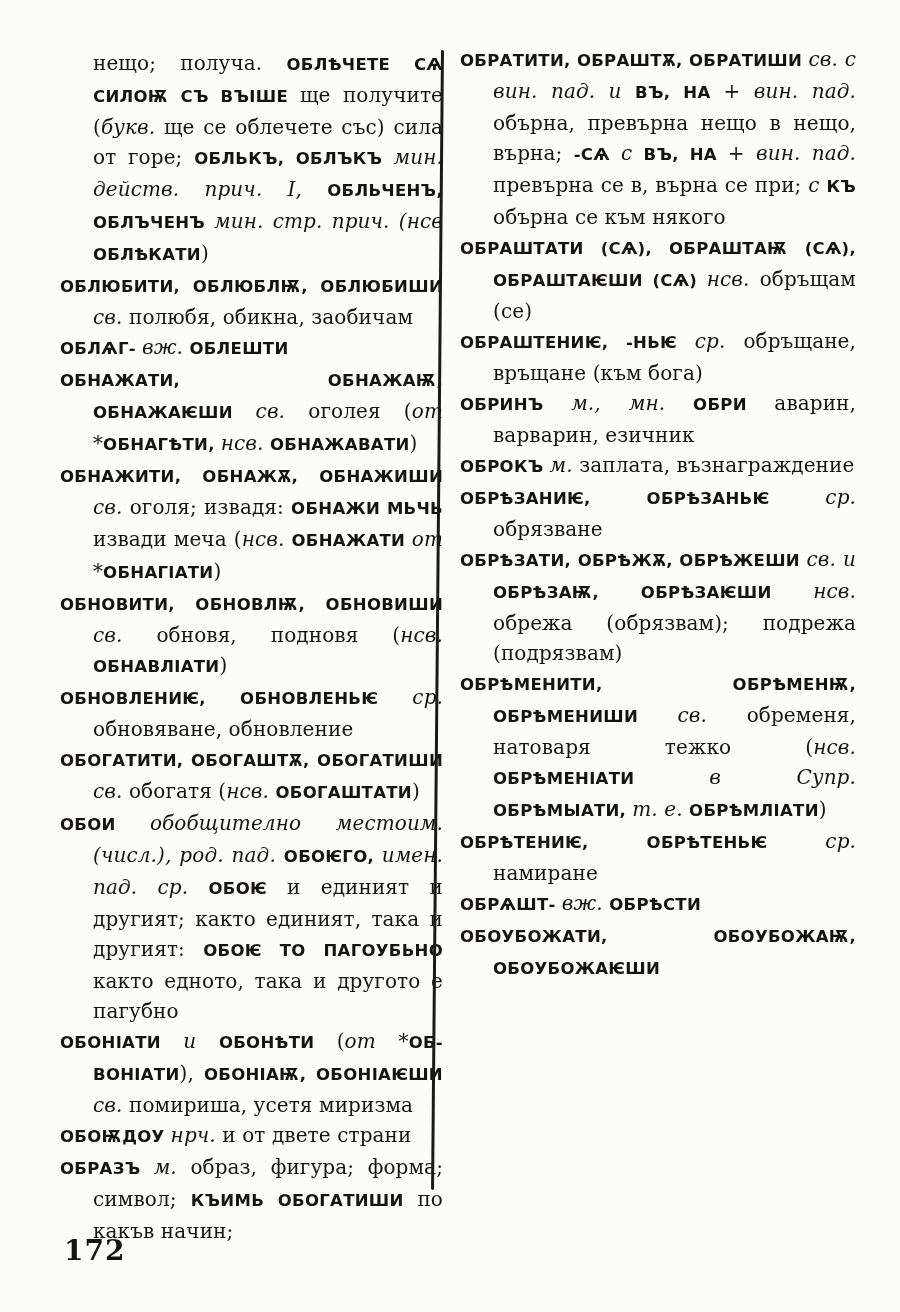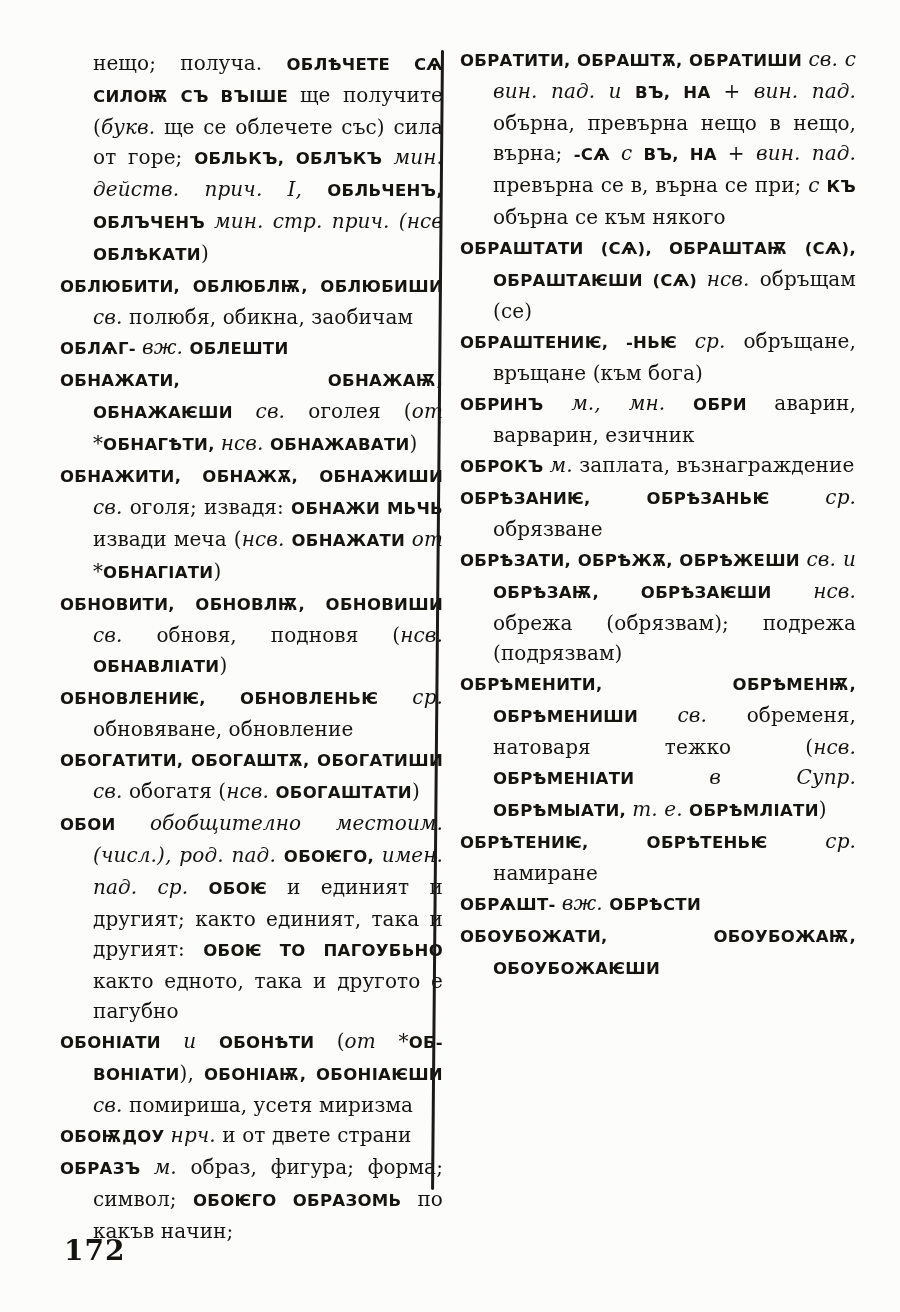--- a/index.html
+++ b/index.html
@@ -59,21 +59,21 @@
       <p class="entry"><span class="ocs">ОБЛЮБИТИ, ОБЛЮБЛѬ, ОБЛЮБИШИ </span><span class="it">св. </span><span class="pl">полюбя, обикна, заобичам</span></p>
       <p class="entry"><span class="ocs">ОБЛѦГ- </span><span class="it">вж. </span><span class="ocs">ОБЛЕШТИ</span></p>
       <p class="entry"><span class="ocs">ОБНАЖАТИ, ОБНАЖАѬ, ОБНАЖАѤШИ </span><span class="it">св. </span><span class="pl">оголея (</span><span class="it">от </span><span class="pl">*</span><span class="ocs">ОБНАГѢТИ, </span><span class="it">нсв. </span><span class="ocs">ОБНАЖАВАТИ</span><span class="pl">)</span></p>
       <p class="entry"><span class="ocs">ОБНАЖИТИ, ОБНАЖѪ, ОБНАЖИШИ </span><span class="it">св. </span><span class="pl">оголя; извадя: </span><span class="ocs">ОБНАЖИ МЬЧЬ </span><span class="pl">извади меча (</span><span class="it">нсв. </span><span class="ocs">ОБНАЖАТИ </span><span class="it">от </span><span class="pl">*</span><span class="ocs">ОБНАГІАТИ</span><span class="pl">)</span></p>
       <p class="entry"><span class="ocs">ОБНОВИТИ, ОБНОВЛѬ, ОБНОВИШИ </span><span class="it">св. </span><span class="pl">обновя, подновя (</span><span class="it">нсв. </span><span class="ocs">ОБНАВЛІАТИ</span><span class="pl">)</span></p>
       <p class="entry"><span class="ocs">ОБНОВЛЕНИѤ, ОБНОВЛЕНЬѤ </span><span class="it">ср. </span><span class="pl">обновяване, обновление</span></p>
       <p class="entry"><span class="ocs">ОБОГАТИТИ, ОБОГАШТѪ, ОБОГАТИШИ </span><span class="it">св. </span><span class="pl">обогатя (</span><span class="it">нсв. </span><span class="ocs">ОБОГАШТАТИ</span><span class="pl">)</span></p>
       <p class="entry"><span class="ocs">ОБОИ </span><span class="it">обобщително местоим. (числ.), род. пад. </span><span class="ocs">ОБОѤГО, </span><span class="it">имен. пад. ср. </span><span class="ocs">ОБОѤ </span><span class="pl">и единият и другият; както единият, така и другият: </span><span class="ocs">ОБОѤ ТО ПАГОУБЬНО </span><span class="pl">както едното, така и другото е пагубно</span></p>
       <p class="entry"><span class="ocs">ОБОНІАТИ </span><span class="it">и </span><span class="ocs">ОБОНѢТИ </span><span class="pl">(</span><span class="it">от </span><span class="pl">*</span><span class="ocs">ОБ-ВОНІАТИ</span><span class="pl">), </span><span class="ocs">ОБОНІАѬ, ОБОНІАѤШИ </span><span class="it">св. </span><span class="pl">помириша, усетя миризма</span></p>
       <p class="entry"><span class="ocs">ОБОѬДОУ </span><span class="it">нрч. </span><span class="pl">и от двете страни</span></p>
-      <p class="entry"><span class="ocs">ОБРАЗЪ </span><span class="it">м. </span><span class="pl">образ, фигура; форма; символ; </span><span class="ocs">ОБОѤГО ОБРАЗОМЬ </span><span class="pl">по какъв начин; </span></p>
+      <p class="entry"><span class="ocs">ОБРАЗЪ </span><span class="it">м. </span><span class="pl">образ, фигура; форма; символ; </span><span class="ocs">КЪИМЬ ОБОГАТИШИ </span><span class="pl">по какъв начин; </span></p>
     </div>
   <div class="divider"></div>
   <div class="col col-right" id="col-1">
       <p class="entry"><span class="ocs">ОБРАТИТИ, ОБРАШТѪ, ОБРАТИШИ </span><span class="it">св. с вин. пад. и </span><span class="ocs">ВЪ, НА </span><span class="pl">+ </span><span class="it">вин. пад. </span><span class="pl">обърна, превърна нещо в нещо, върна; </span><span class="ocs">-СѦ </span><span class="it">с </span><span class="ocs">ВЪ, НА </span><span class="pl">+ </span><span class="it">вин. пад. </span><span class="pl">превърна се в, върна се при; </span><span class="it">с </span><span class="ocs">КЪ </span><span class="pl">обърна се към някого</span></p>
       <p class="entry"><span class="ocs">ОБРАШТАТИ (СѦ), ОБРАШТАѬ (СѦ), ОБРАШТАѤШИ (СѦ) </span><span class="it">нсв. </span><span class="pl">обръщам (се)</span></p>
       <p class="entry"><span class="ocs">ОБРАШТЕНИѤ, -НЬѤ </span><span class="it">ср. </span><span class="pl">обръщане, връщане (към бога)</span></p>
       <p class="entry"><span class="ocs">ОБРИНЪ </span><span class="it">м., мн. </span><span class="ocs">ОБРИ </span><span class="pl">аварин, варварин, езичник</span></p>
       <p class="entry"><span class="ocs">ОБРОКЪ </span><span class="it">м. </span><span class="pl">заплата, възнаграждение</span></p>
       <p class="entry"><span class="ocs">ОБРѢЗАНИѤ, ОБРѢЗАНЬѤ </span><span class="it">ср. </span><span class="pl">обрязване</span></p>
       <p class="entry"><span class="ocs">ОБРѢЗАТИ, ОБРѢЖѪ, ОБРѢЖЕШИ </span><span class="it">св. и </span><span class="ocs">ОБРѢЗАѬ, ОБРѢЗАѤШИ </span><span class="it">нсв. </span><span class="pl">обрежа (обрязвам); подрежа (подрязвам)</span></p>

